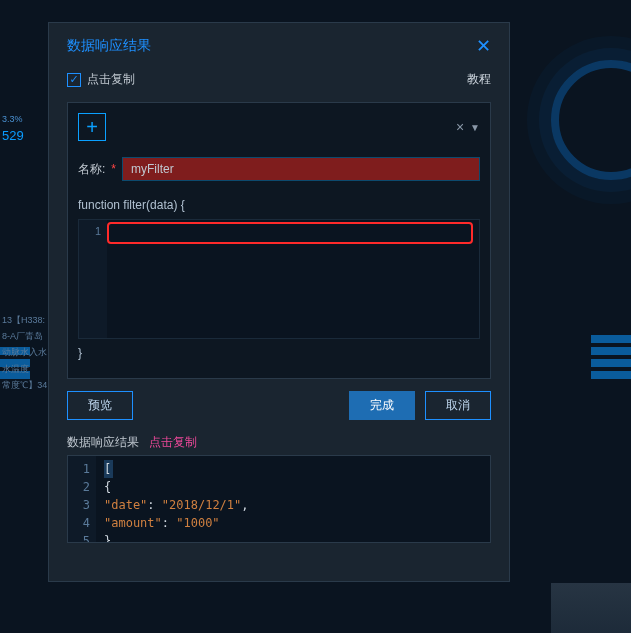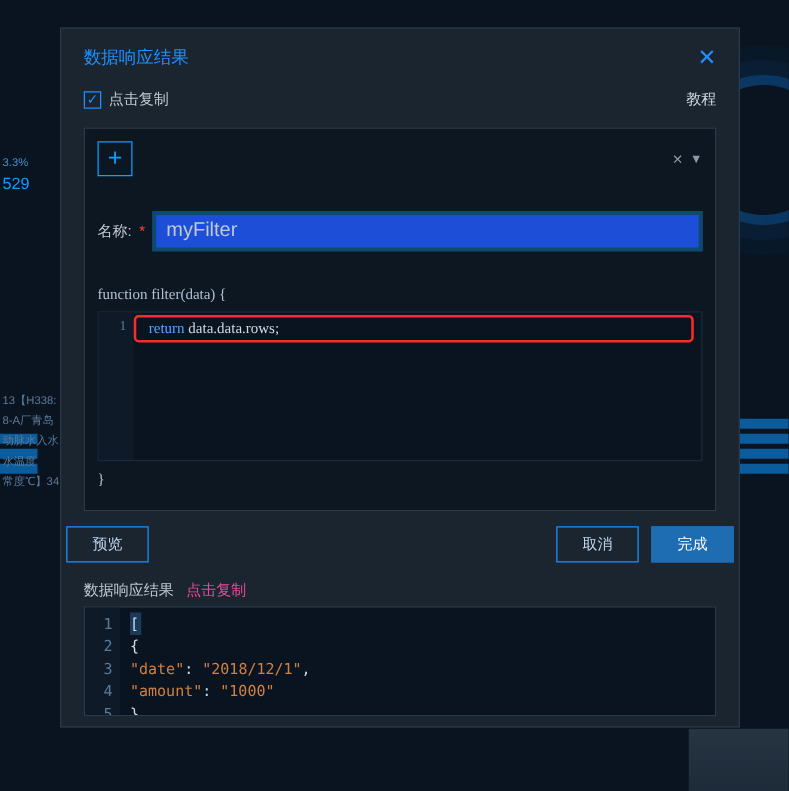--- a/index.html
+++ b/index.html
@@ -3,54 +3,54 @@
   <meta charset="utf-8">
   <style>
     * { box-sizing: border-box; margin: 0; padding: 0; }
     body { width: 631px; height: 633px; background: #0a1420; font-family: "Microsoft YaHei", Arial, sans-serif; color: #c0c8d0; overflow: hidden; position: relative; }
     .bg-decoration { position: absolute; inset: 0; z-index: 0; }
     .bg-circle { position: absolute; right: -40px; top: 60px; width: 120px; height: 120px; border: 8px solid #0a8cff; border-radius: 50%; opacity: 0.3; box-shadow: 0 0 0 12px rgba(10,140,255,0.2), 0 0 0 24px rgba(10,140,255,0.12); }
     .bg-bars-left { position: absolute; left: 0; bottom: 250px; width: 30px; }
     .bg-bars-right { position: absolute; right: 0; bottom: 250px; width: 40px; }
     .bg-bar { height: 8px; background: #0a5c9c; margin: 4px 0; }
     .bg-lr { position: absolute; right: 0; bottom: 0; width: 80px; height: 50px; background: linear-gradient(#3a4a5a,#2a3a4a); opacity: 0.6; }
-    .left-info { position: absolute; left: 2px; top: 123px; font-size: 9px; color: #4a90d0; line-height: 1.6; z-index: 1; }
+    .left-info { position: absolute; left: 2px; top: 112px; font-size: 9px; color: #4a90d0; line-height: 1.6; z-index: 1; }
     .left-info .num { color: #0a9cff; font-size: 13px; }
     .left-text { position: absolute; left: 2px; top: 312px; font-size: 9px; color: #5a7a9a; line-height: 1.8; z-index: 1; }
 
-    .modal { position: absolute; top: 22px; left: 48px; width: 544px; height: 560px; background: #1a2530; border: 1px solid #2a3a4a; z-index: 10; display: flex; flex-direction: column; }
+    .modal { position: absolute; top: 22px; left: 48px; width: 462px; height: 560px; background: #1a2530; border: 1px solid #2a3a4a; z-index: 10; display: flex; flex-direction: column; }
     .modal-header { display: flex; justify-content: space-between; align-items: center; padding: 12px 18px 10px; }
     .modal-title { color: #1e90ff; font-size: 14px; }
     .close-x { color: #1e90ff; font-size: 18px; cursor: pointer; }
     .modal-sub { display: flex; justify-content: space-between; align-items: center; padding: 4px 18px 14px; font-size: 12px; }
     .chk-wrap { display: flex; align-items: center; gap: 6px; cursor: pointer; }
     .chk { width: 14px; height: 14px; border: 1px solid #1e90ff; display: flex; align-items: center; justify-content: center; color: #1e90ff; font-size: 11px; }
     .tutorial-link { color: #d0d8e0; cursor: pointer; margin-left: 24px; }
 
     .editor-box { margin: 0 18px 12px; background: #0d1722; border: 1px solid #2a3a4a; padding: 10px 10px 14px; }
     .editor-top { display: flex; justify-content: space-between; align-items: center; }
     .add-btn { width: 28px; height: 28px; border: 1.5px solid #0aa0ff; color: #0aa0ff; display: flex; align-items: center; justify-content: center; font-size: 20px; cursor: pointer; }
     .editor-top-right { display: flex; gap: 6px; align-items: center; font-size: 14px; color: #8a98a8; }
     .drop-caret { font-size: 10px; }
 
-    .name-row { display: flex; align-items: center; gap: 6px; margin-top: 28px; font-size: 12px; }
+    .name-row { display: flex; align-items: center; gap: 6px; margin-top: 16px; font-size: 12px; }
     .name-label { color: #c0c8d0; }
     .req { color: #ff4444; }
-    .name-input { flex: 1; background: #1d4ed8; border: 3px solid #0c4a6e; color: #c0c8d0; padding: 4px 8px; font-size: 16px; outline: none; }
+    .name-input { flex: 1; background: #7f1d1d; border: 1px solid #0c4a6e; color: #c0c8d0; padding: 4px 8px; font-size: 12px; outline: none; }
 
-    .code-area { margin-top: 24px; font-family: Liberation Serif, serif; font-size: 12px; color: #b0c0d0; }
+    .code-area { margin-top: 14px; font-family: Liberation Sans, sans-serif; font-size: 12px; color: #b0c0d0; }
     .code-line { line-height: 1.7; }
     .code-block { background: #0a1420; border: 1px solid #1a2a3a; min-height: 120px; margin: 4px 0; position: relative; }
     .gutter { position: absolute; left: 0; top: 0; bottom: 0; width: 28px; background: #0e1a28; color: #5a7a9a; text-align: right; padding: 5px 6px 0 0; font-size: 11px; }
     .code-content { padding: 5px 0 0 40px; }
     .kw { color: #4fa8ff; }
     .prop { color: #d0d8e0; }
     .highlight-box { position: absolute; left: 28px; top: 2px; right: 6px; height: 22px; border: 2.5px solid #ff2a2a; border-radius: 4px; pointer-events: none; }
 
-    .btn-row { display: flex; justify-content: space-between; margin: 0 4px 14px; }
+    .btn-row { display: flex; justify-content: space-between; margin: 0 18px 14px; }
     .btn-row-right { display: flex; gap: 10px; }
     .btn { border: 1px solid #1e90ff; color: #c0d8f0; padding: 5px 20px; font-size: 12px; background: transparent; cursor: pointer; }
     .btn.primary { background: #1e6db3; border-color: #1e6db3; color: #fff; }
 
     .result-header { margin: 0 18px 4px; font-size: 12px; display: flex; gap: 10px; }
     .copy-link { color: #ec4899; cursor: pointer; }
 
     .result-code { margin: 0 18px; background: #0a1420; border: 1px solid #2a3a4a; font-family: Consolas, monospace; font-size: 12px; position: relative; height: 88px; overflow: hidden; }
     .result-gutter { position: absolute; left: 0; top: 0; bottom: 0; width: 28px; background: #0e1a28; color: #5a7a9a; text-align: right; padding: 4px 6px 0 0; line-height: 1.5; }
     .result-content { padding: 4px 0 0 36px; line-height: 1.5; color: #d0d8e0; }
@@ -110,34 +110,31 @@
     <div class="name-row">
       <span class="name-label">名称:</span>
       <span class="req">*</span>
       <input class="name-input" value="myFilter" style="">
     </div>
 
     <div class="code-area">
       <div class="code-line">function filter(data) {</div>
       <div class="code-block">
         <div class="gutter">1</div>
-        <div class="code-content">
-          <span class="kw">return </span><span class="prop">data.data.rows;</span>
-        </div>
         <div class="highlight-box"></div>
       </div>
       <div class="code-line">}</div>
     </div>
   </div>
 
   <div class="btn-row">
     <button class="btn">预览</button>
     <div class="btn-row-right">
+      <button class="btn primary">完成</button>
       <button class="btn">取消</button>
-      <button class="btn primary">完成</button>
     </div>
   </div>
 
   <div class="result-header">
     <span>数据响应结果</span>
     <span class="copy-link">点击复制</span>
   </div>
 
   <div class="result-code">
     <div class="result-gutter" id="result-gutter">

